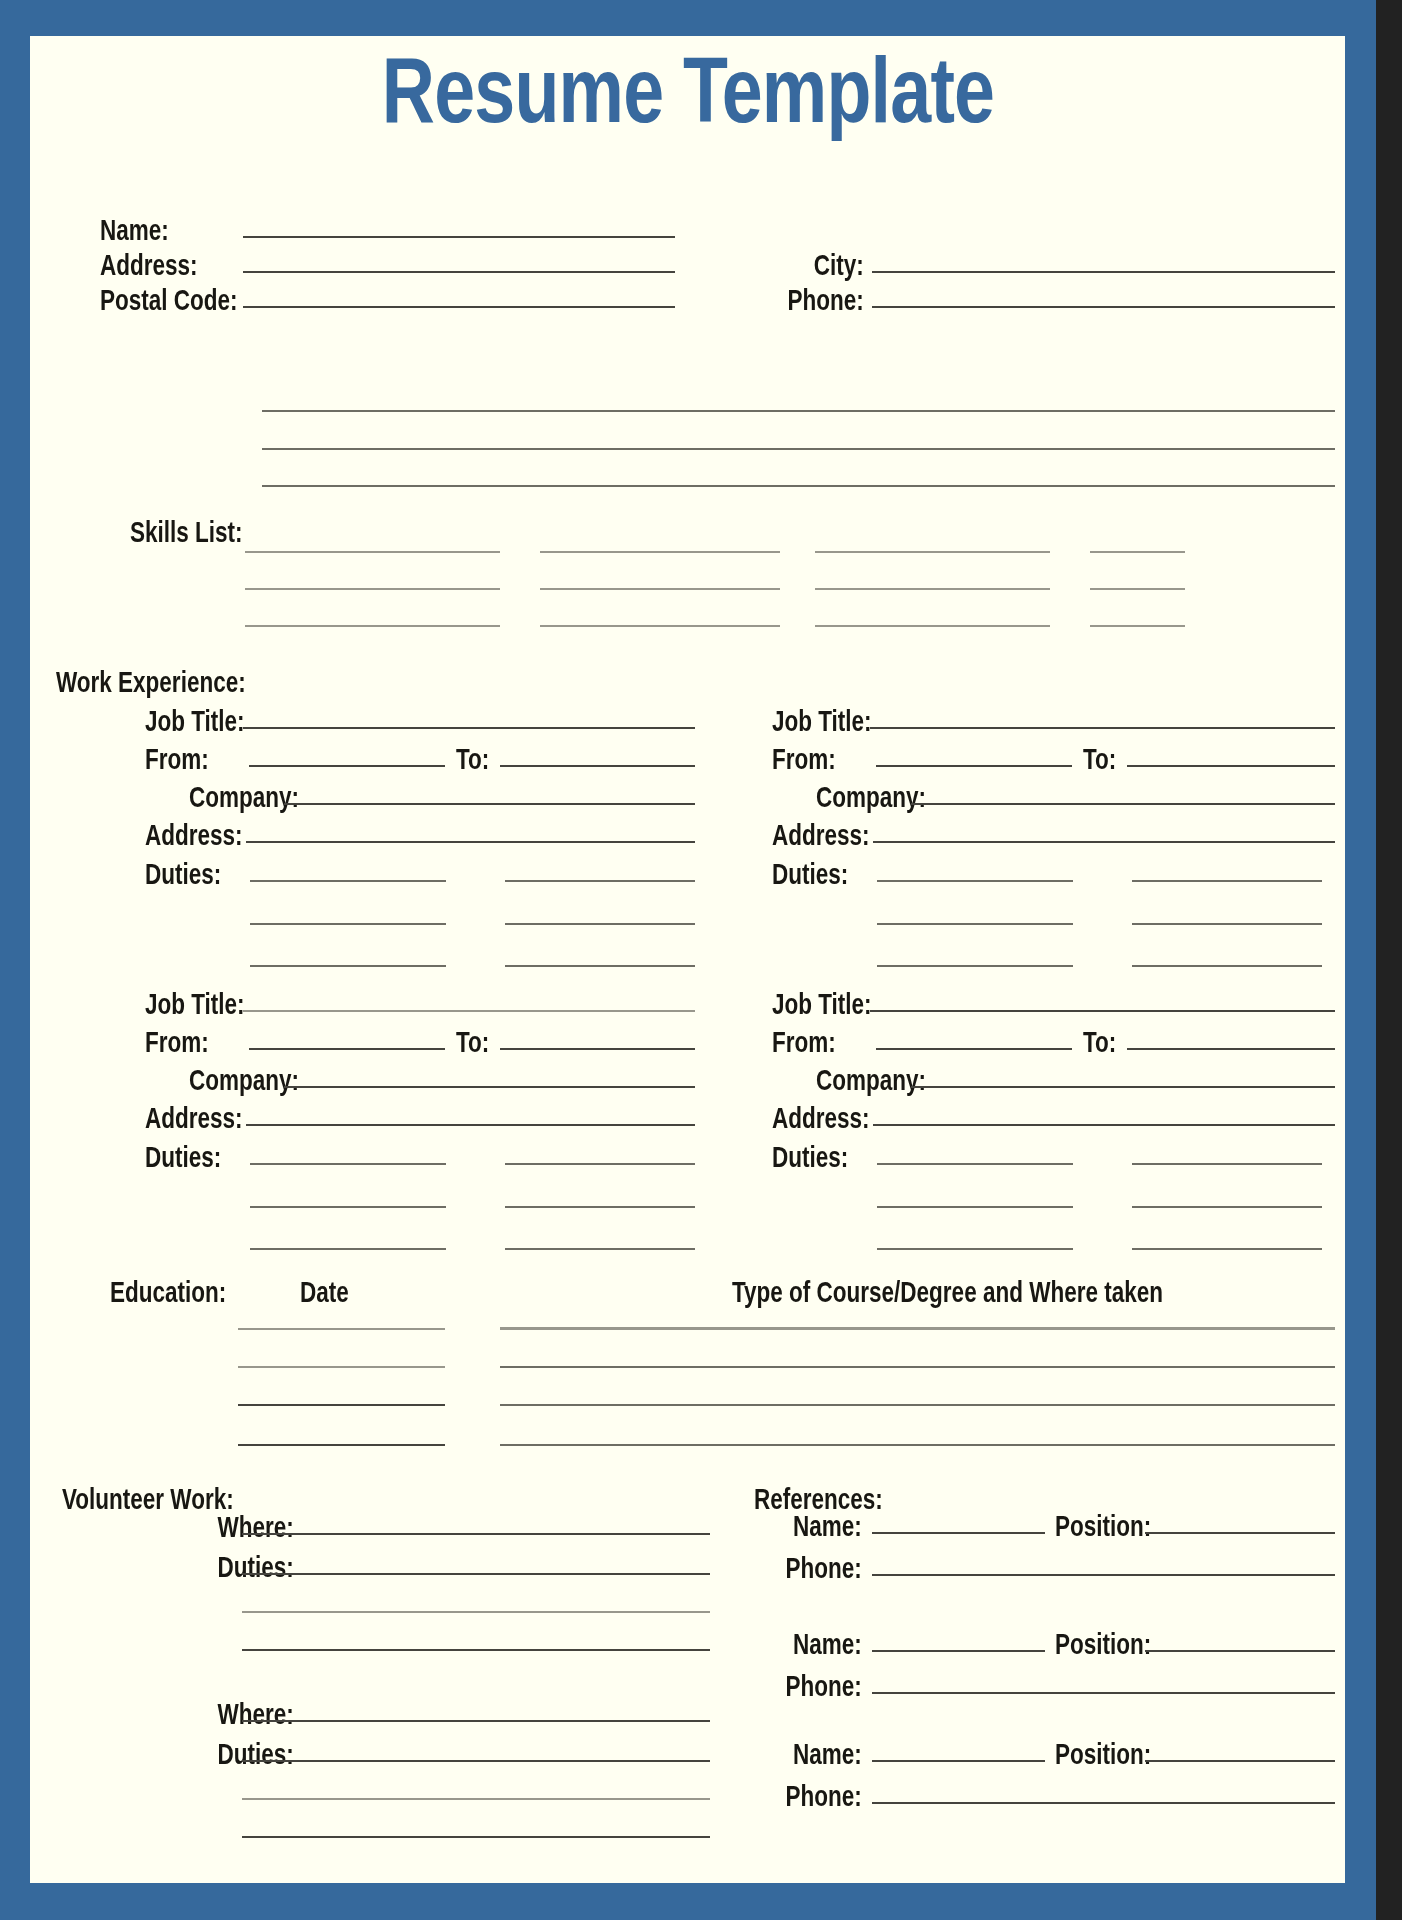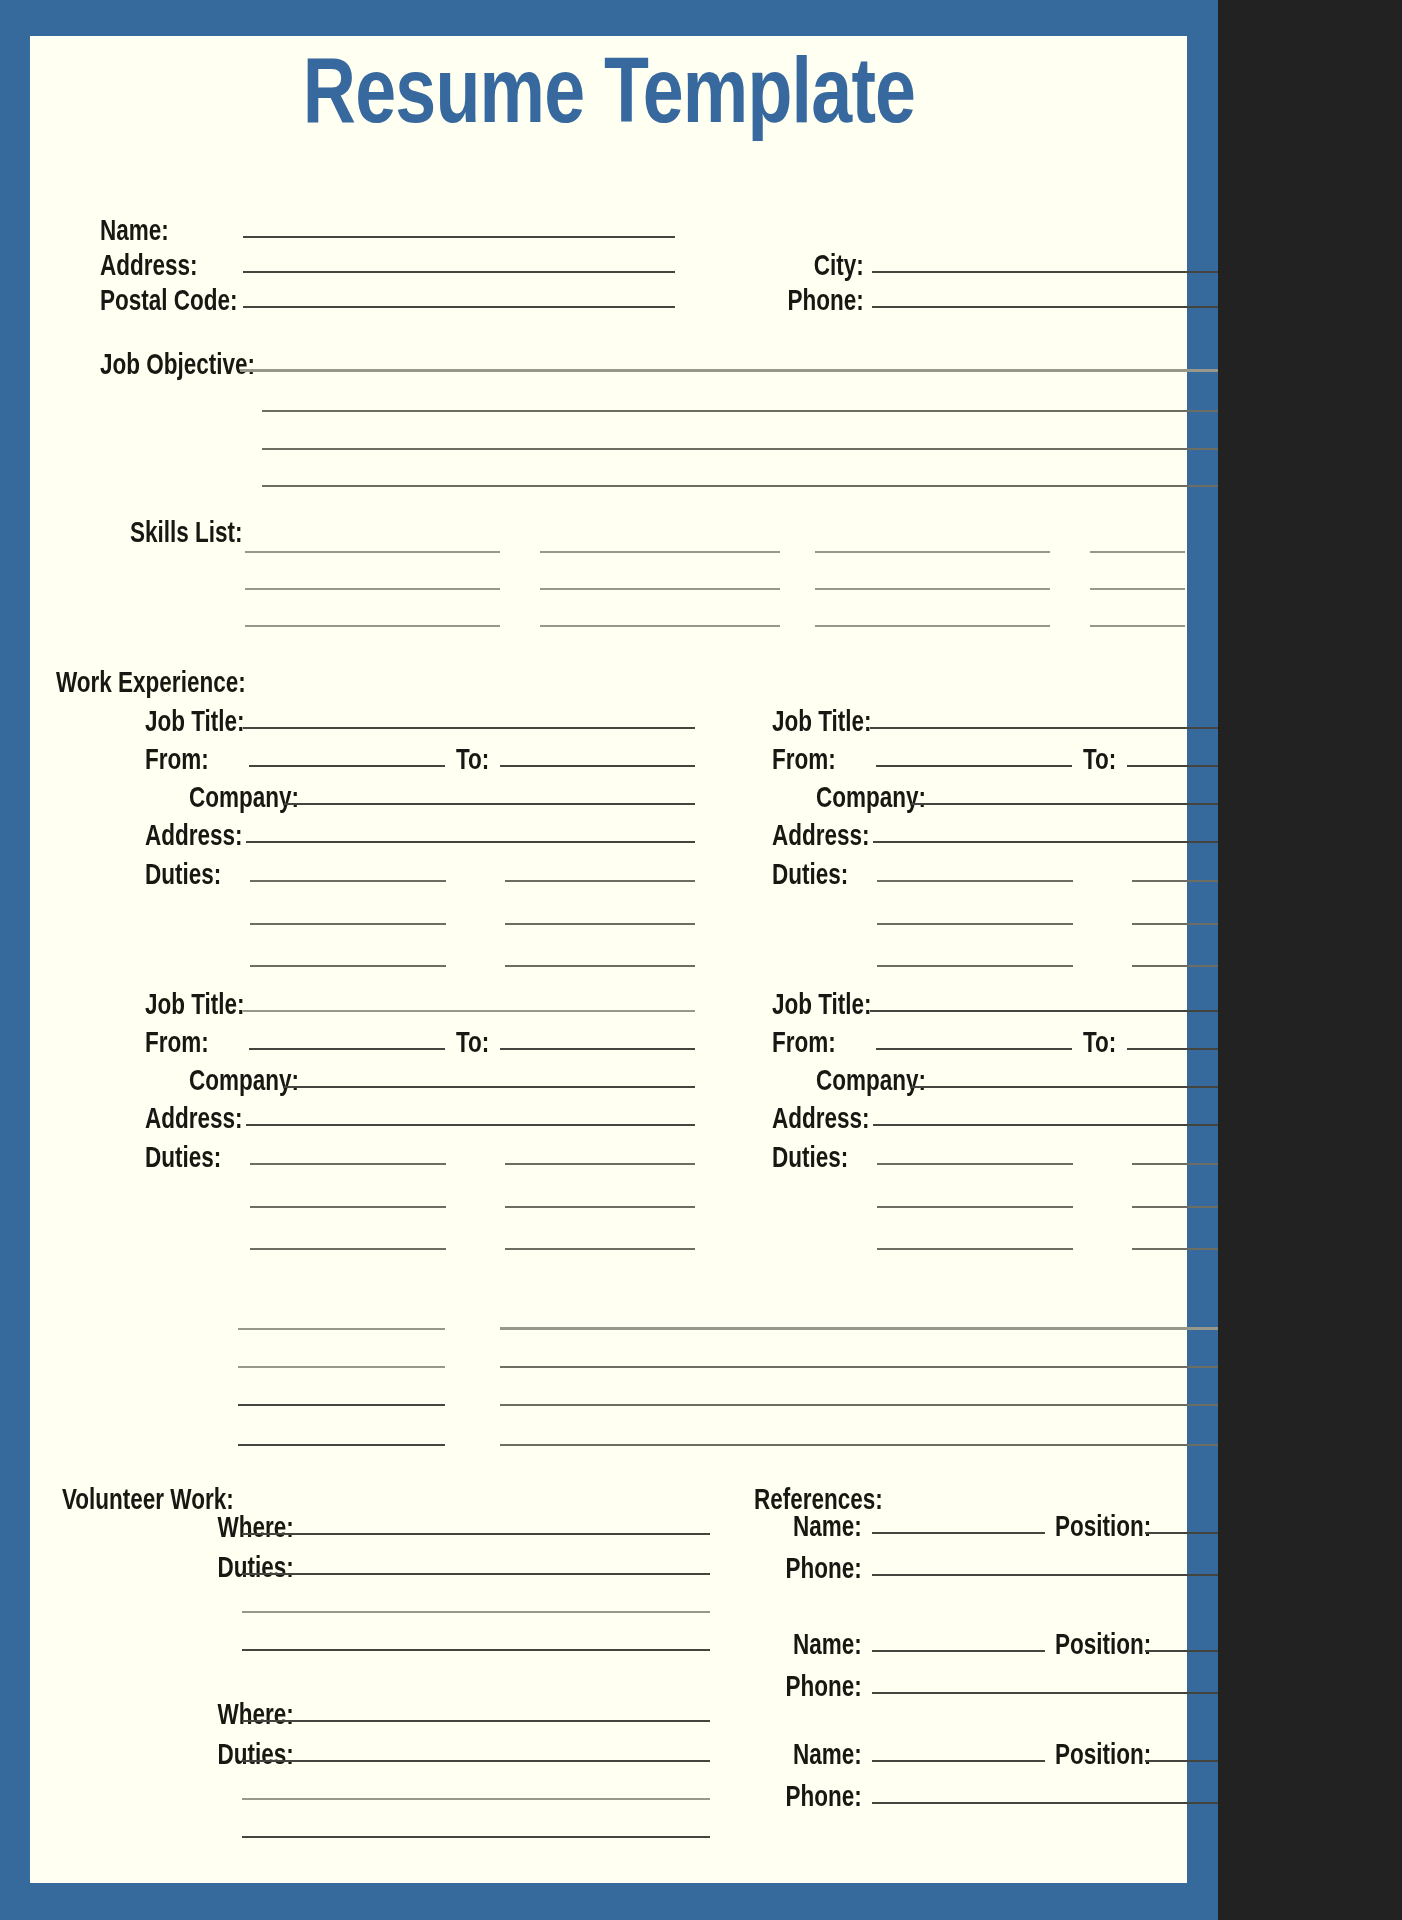--- a/index.html
+++ b/index.html
@@ -1,18 +1,18 @@
 <!DOCTYPE html>
 <html><head>
 <meta charset="utf-8">
 <style>
   html,body { margin:0; padding:0; background:#222; }
   .page {
     position:relative;
-    width:1218px; height:1920px;
+    width:1376px; height:1920px;
     background:#36699c;
     font-family:"Liberation Sans", sans-serif;
     overflow:hidden;
   }
   .paper {
     position:absolute;
     left:30px; top:36px; right:31px; bottom:37px;
     background:#fffff2;
   }
   .title {
@@ -100,24 +100,20 @@
     <span class="lb ra" style="right:538px;">City:</span>
     <span class="ln" style="left:872px; width:463px;"></span>
   </div>
   <div class="row" style="top:282px; left:0; width:1402px;">
     <span class="lb" style="left:100px;">Postal Code:</span>
     <span class="ln" style="left:243px; width:432px;"></span>
     <span class="lb ra" style="right:538px;">Phone:</span>
     <span class="ln" style="left:872px; width:463px;"></span>
   </div>
 
-  <div class="row" style="top:346px; left:0; width:1402px;">
-    <span class="lb" style="left:100px;">Job Objective:</span>
-    <span class="ln g th" style="left:240px; width:1095px;"></span>
-  </div>
   <div class="row" style="top:386px; left:0; width:1402px;">
     <span class="ln m" style="left:262px; width:1073px;"></span>
   </div>
   <div class="row" style="top:424px; left:0; width:1402px;">
     <span class="ln m" style="left:262px; width:1073px;"></span>
   </div>
   <div class="row" style="top:461px; left:0; width:1402px;">
     <span class="ln m" style="left:262px; width:1073px;"></span>
   </div>
 
@@ -272,20 +268,25 @@
     <div class="brow r-d2">
         <span class="ln m ln-da"></span>
         <span class="ln m ln-db"></span>
       </div>
     <div class="brow r-d3">
         <span class="ln m ln-da"></span>
         <span class="ln m ln-db"></span>
       </div>
   </div>
 
+  <div class="row" style="top:1274px; left:0; width:1402px;">
+    <span class="lb" style="left:110px;">Education:</span>
+    <span class="lb" style="left:300px;">Date</span>
+    <span class="lb" style="left:732px;">Type of Course/Degree and Where taken</span>
+  </div>
   <div class="row" style="top:1304px; left:0; width:1402px;">
     <span class="ln g" style="left:238px; width:207px;"></span>
     <span class="ln g th" style="left:500px; width:835px;"></span>
   </div>
   <div class="row" style="top:1342px; left:0; width:1402px;">
     <span class="ln g" style="left:238px; width:207px;"></span>
     <span class="ln m" style="left:500px; width:835px;"></span>
   </div>
   <div class="row" style="top:1380px; left:0; width:1402px;">
     <span class="ln" style="left:238px; width:207px;"></span>

